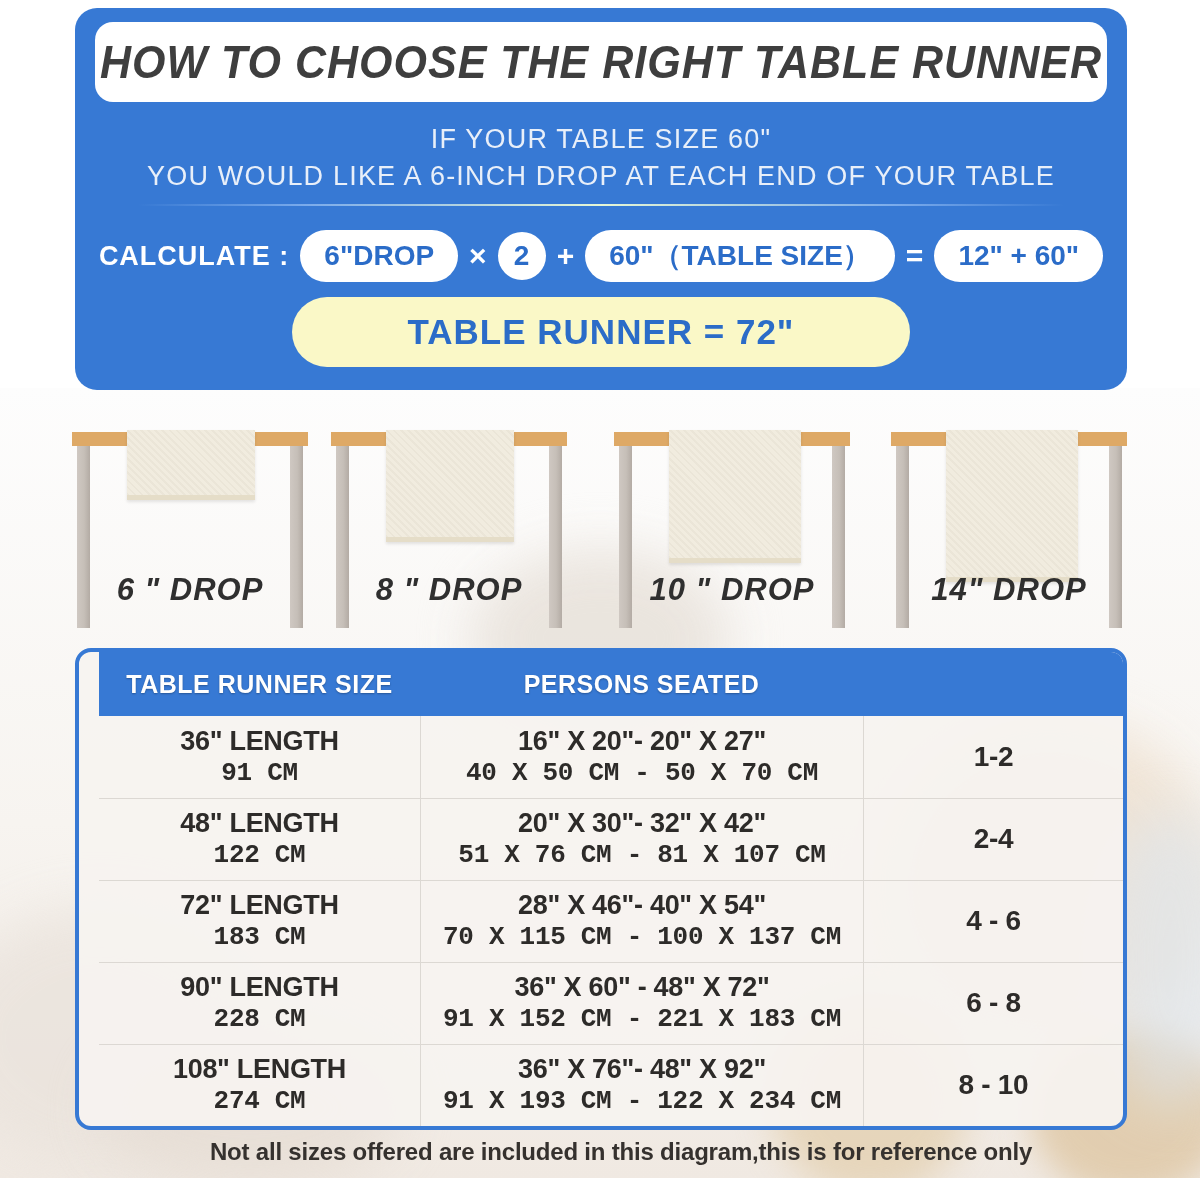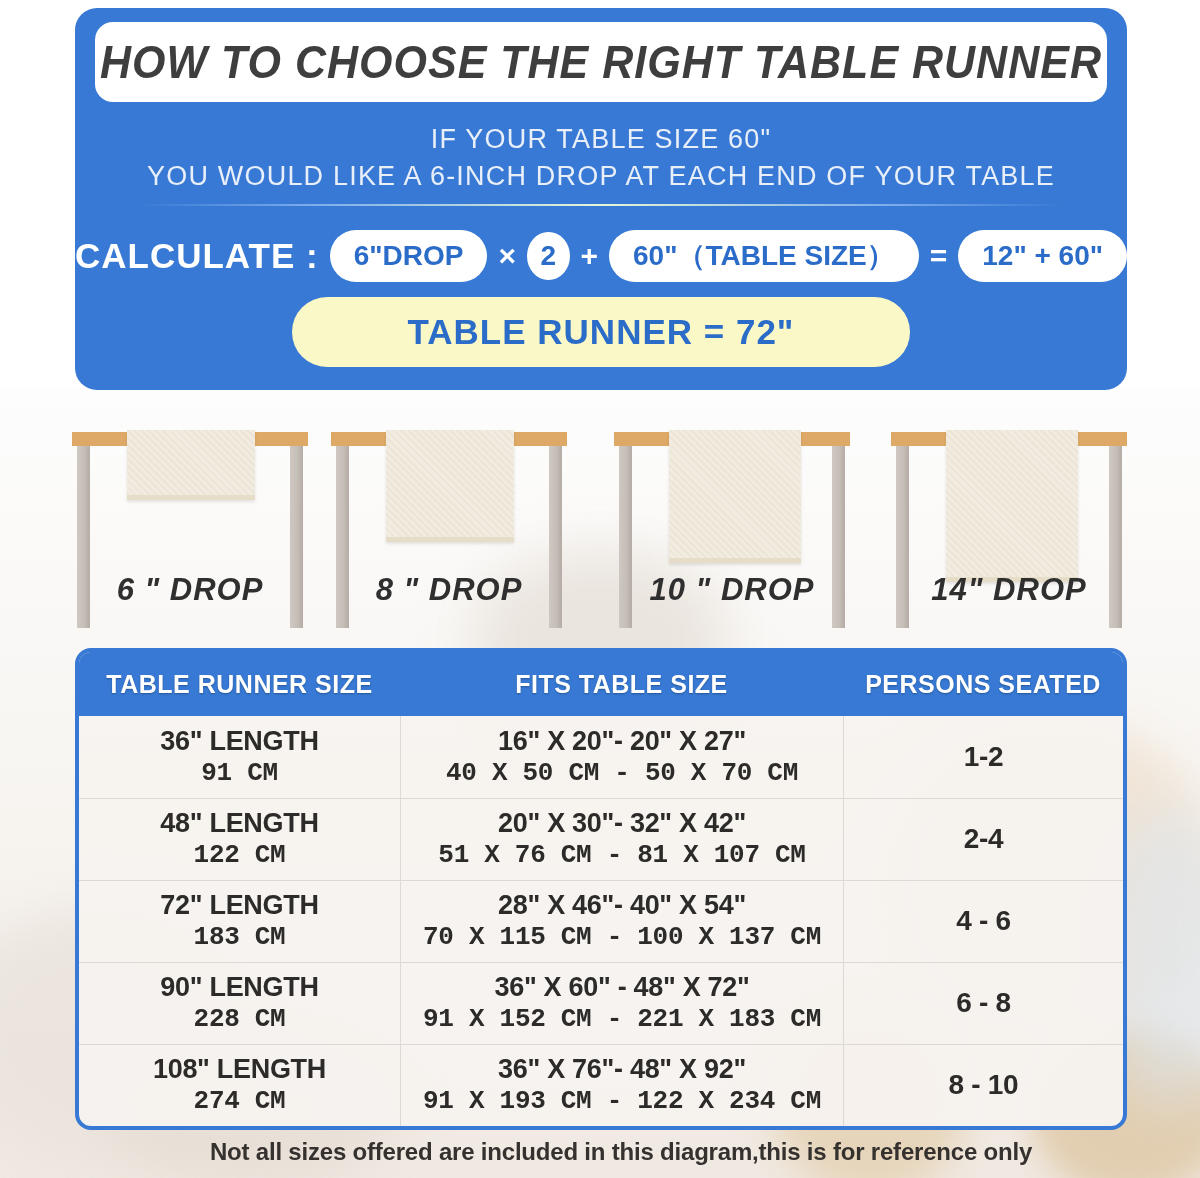--- a/index.html
+++ b/index.html
@@ -30,21 +30,21 @@
                   letter-spacing:1px; transform:scaleY(1.06); white-space:nowrap; }
   .intro { position:absolute; left:0; width:100%; text-align:center; color:#e8eff9;
            font-size:27px; letter-spacing:1.2px; font-weight:normal; }
   .intro.l1 { top:116px; }
   .intro.l2 { top:153px; }
   .divider { position:absolute; left:6%; top:196px; width:88%; height:2px;
              background:linear-gradient(90deg, rgba(255,255,255,0) 0%, rgba(176,211,255,.55) 18%,
                         #e6f7d6 50%, rgba(176,211,255,.55) 82%, rgba(255,255,255,0) 100%); }
   .calc-row { position:absolute; left:0; top:220px; width:100%; height:56px;
               display:flex; align-items:center; justify-content:center; gap:11px; }
-  .calc-label { color:#ffffff; font-size:35px; font-weight:bold; letter-spacing:1px; white-space:nowrap; }
+  .calc-label { color:#ffffff; font-size:27px; font-weight:bold; letter-spacing:1px; white-space:nowrap; }
   .pill { background:#ffffff; color:#2b6cc8; font-weight:bold; font-size:28px;
           height:52px; line-height:52px; padding:0 24px; border-radius:999px; white-space:nowrap; }
   .op { color:#ffffff; font-size:30px; font-weight:bold; }
   .circle { background:#ffffff; color:#2b6cc8; font-weight:bold; font-size:28px;
             width:48px; height:48px; border-radius:50%; display:flex; align-items:center; justify-content:center; }
   .result-pill { position:absolute; left:50%; top:289px; transform:translateX(-50%);
                  width:618px; height:70px; background:#faf8c7; border-radius:999px;
                  color:#2b6cc8; font-weight:bold; font-size:35px; letter-spacing:1px;
                  display:flex; align-items:center; justify-content:center; }
 
@@ -62,21 +62,21 @@
   .tbl.t2 .runner { height:112px; }
   .tbl.t3 .runner { height:133px; width:132px; }
   .tbl.t4 .runner { height:152px; width:132px; }
   .drop-label { position:absolute; left:0; top:142px; width:100%; text-align:center;
                 font-size:31px; font-weight:bold; font-style:italic; color:#2f2f2f;
                 letter-spacing:1px; white-space:nowrap; }
 
   
   .bottom-panel { position:absolute; left:75px; top:648px; width:1052px; height:482px;
                   border:4px solid #3779d4; border-radius:16px; overflow:hidden;
-                  background:rgba(246,243,240,.93); }
+                  background:rgba(246,243,240,.93);padding-left:20px; }
   .chart-header { display:grid; grid-template-columns:321px 443px 1fr; height:64px;
                   background:#3779d4; align-items:center; }
   .chart-header span { text-align:center; color:#ffffff; font-size:25px; font-weight:bold;
                        letter-spacing:.5px; text-shadow:0 1px 2px rgba(0,0,0,.28); }
   .chart-body { display:grid; grid-template-rows:repeat(5, 82px); }
   .chart-row { display:grid; grid-template-columns:321px 443px 1fr; border-top:1px solid #dcd8d3; }
   .chart-row:first-child { border-top:none; }
   .cell { display:flex; flex-direction:column; align-items:center; justify-content:center;
           color:#2d2b29; font-weight:bold; line-height:1.22; letter-spacing:-.3px; }
   .cell.c2, .cell.c3 { border-left:1px solid #dcd8d3; }
@@ -151,21 +151,20 @@
       <div class="leg l"></div>
       <div class="leg r"></div>
       <div class="runner"></div>
       <div class="drop-label">14" DROP</div>
     </div>
   </section>
 
   <section class="bottom-panel">
     <div class="chart-header">
       <span>TABLE RUNNER SIZE</span>
-      <span>FITS TABLE SIZE</span>
       <span>PERSONS SEATED</span>
     </div>
     <div class="chart-body">
 
       <div class="chart-row">
         <div class="cell c1">
           <span class="ln1">36" LENGTH</span>
           <span class="ln2">91 CM</span>
         </div>
         <div class="cell c2">

